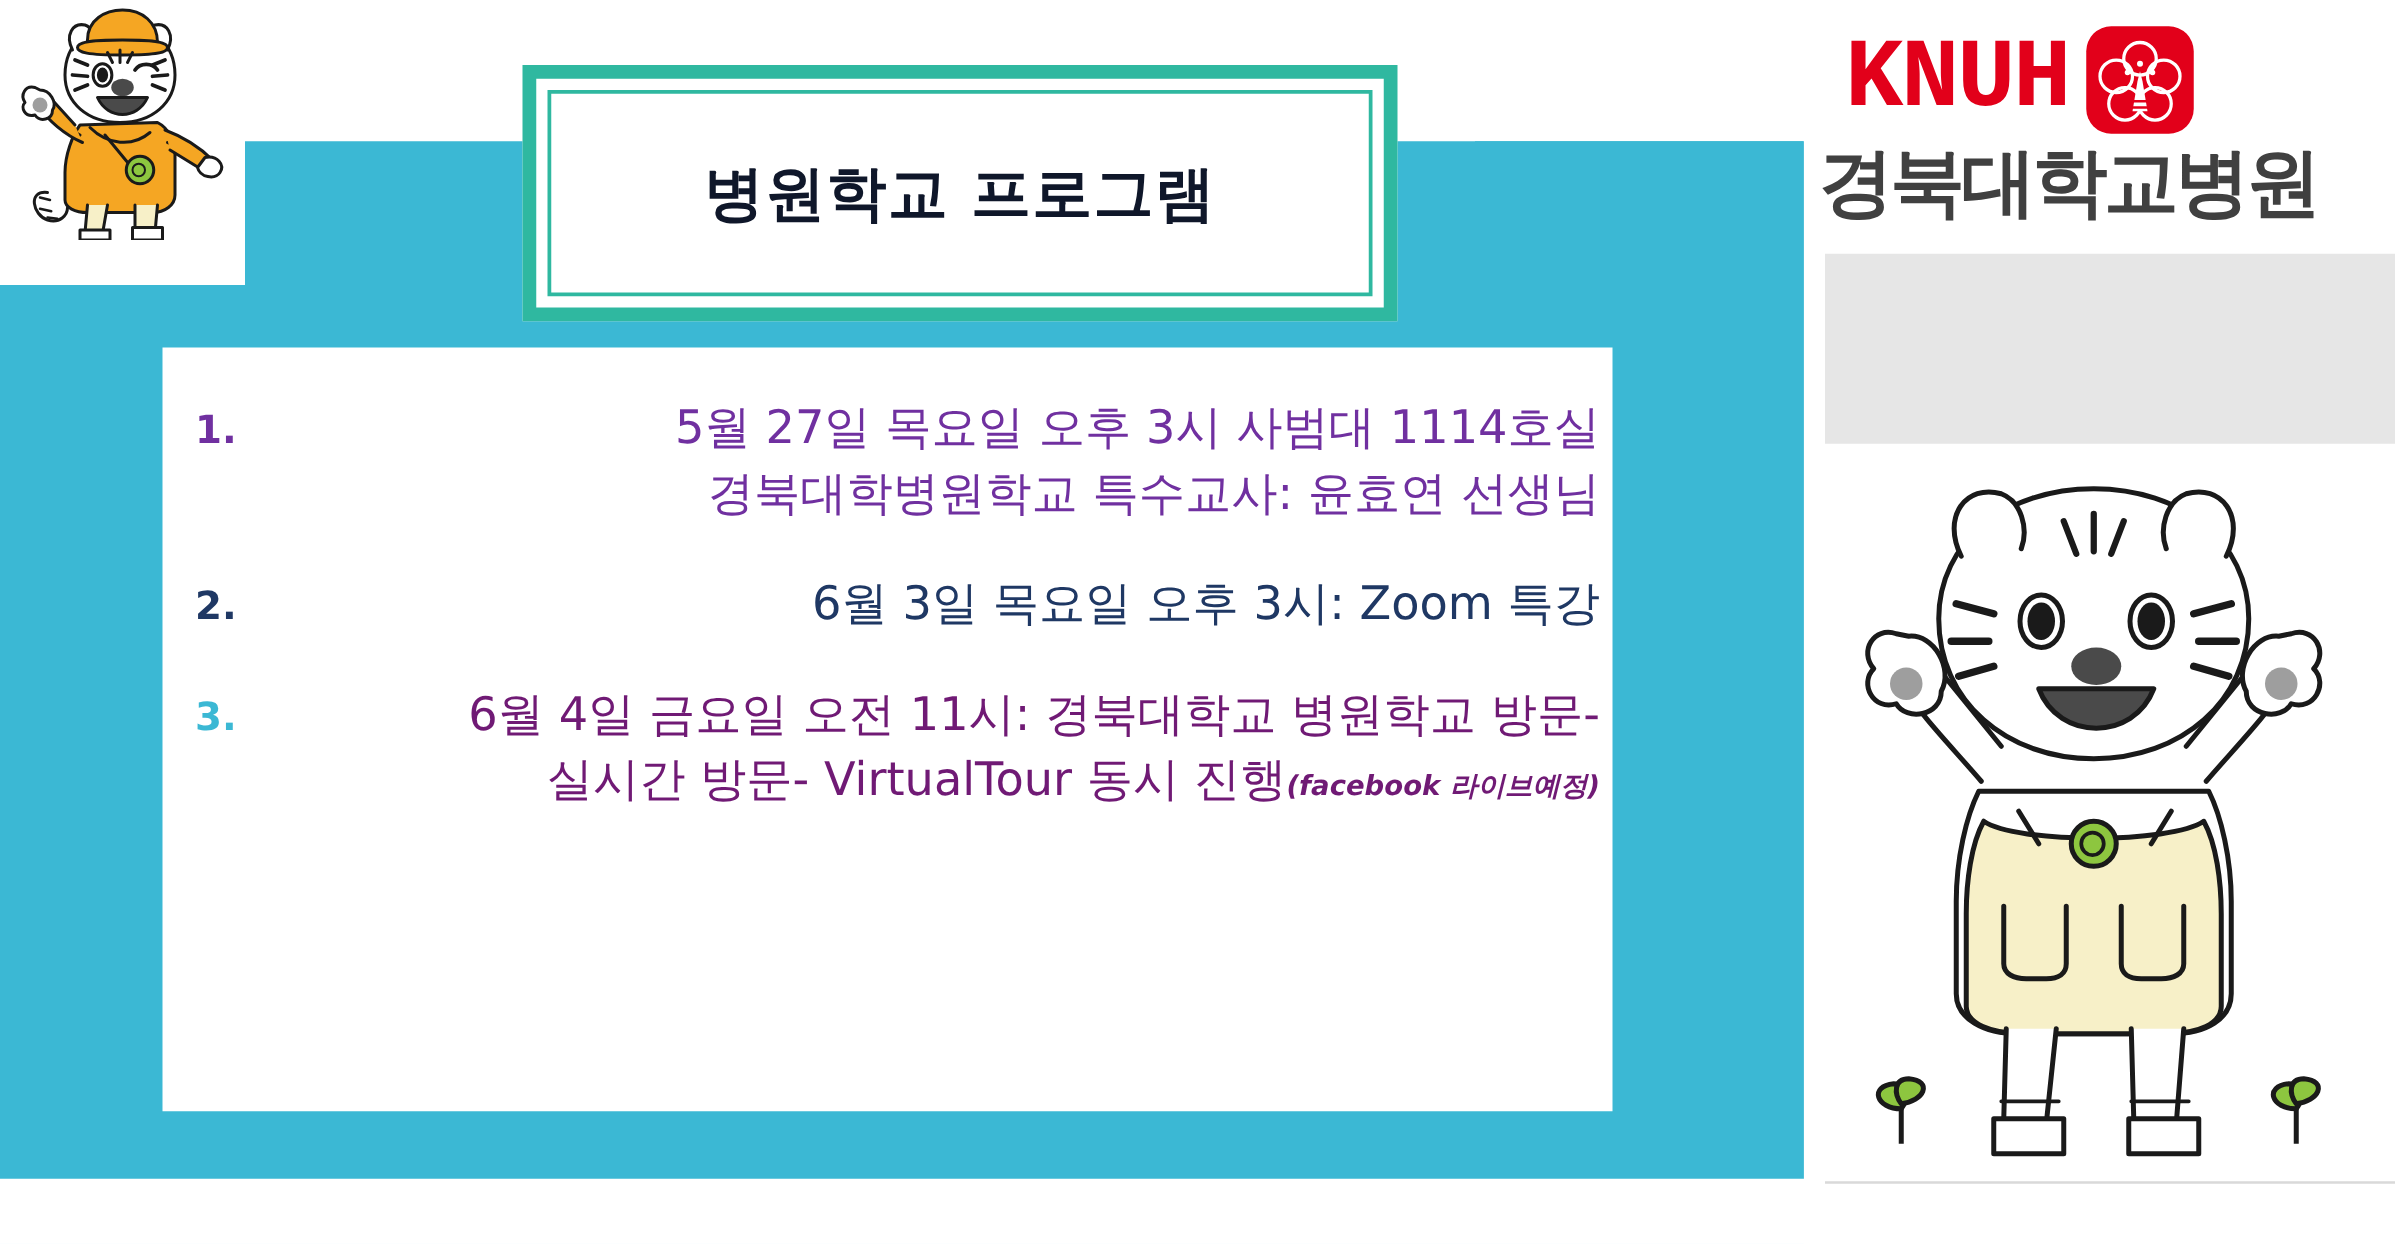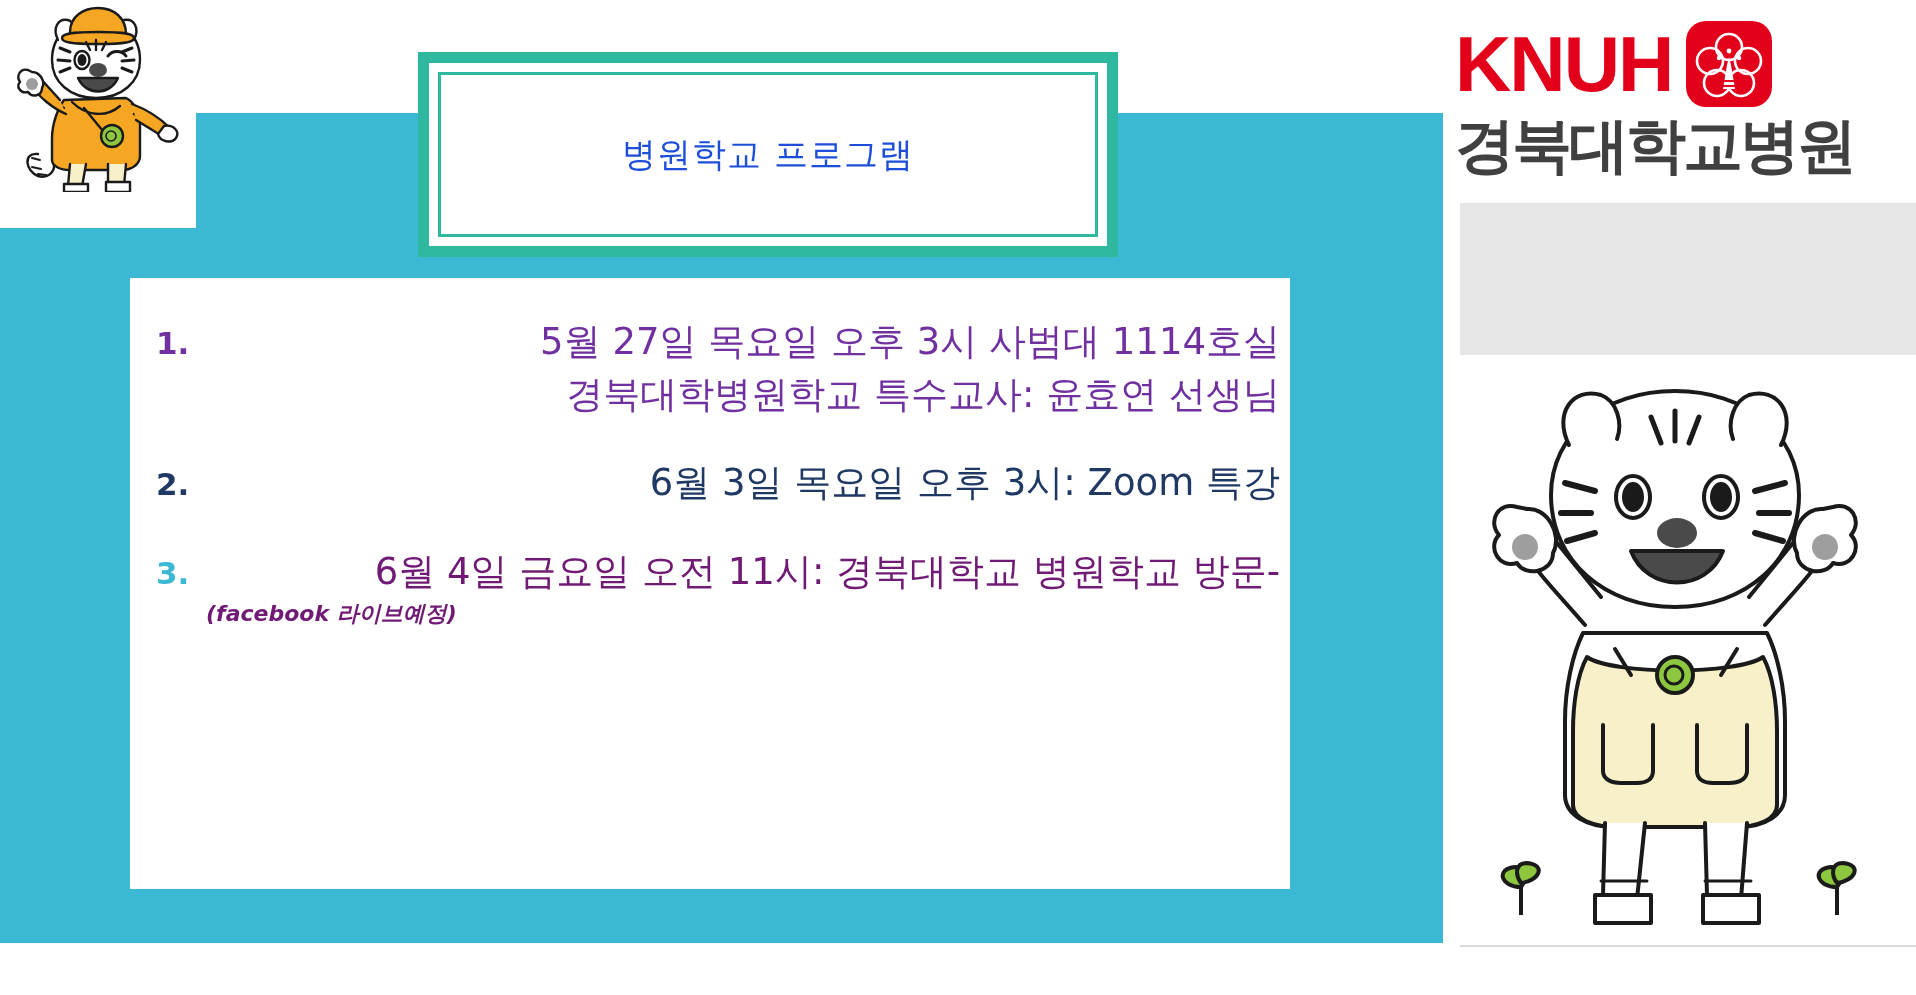--- a/index.html
+++ b/index.html
@@ -39,21 +39,21 @@
     box-sizing:border-box;
     display:flex;align-items:center;justify-content:center;
   }
   .title-inner{
     position:absolute;left:9px;top:9px;right:9px;bottom:9px;
     border:3px solid #2fb8a0;
     box-sizing:border-box;
     display:flex;align-items:center;justify-content:center;
   }
   .title-text{
-    font-size:34px;font-weight:normal;color:#1d4ed8;letter-spacing:1px;
+    font-size:48px;font-weight:bold;color:#0f172a;letter-spacing:1px;
     white-space:nowrap;
     font-family:"DejaVu Sans","Liberation Sans",sans-serif;
   }
 
   
   .content-card{
     position:absolute;left:130px;top:278px;width:1160px;height:611px;
     background:#ffffff;
   }
   .list{
@@ -85,21 +85,22 @@
   
   .logo{
     position:absolute;left:1455px;top:18px;width:450px;height:170px;
   }
   .logo-row{
     display:flex;align-items:center;gap:14px;height:92px;
   }
   .logo-knuh{
     font-size:78px;font-weight:bold;color:#e2001a;
     letter-spacing:-2px;line-height:0.9;
-    font-family:Liberation Sans, sans-serif;
+    font-family:Liberation Mono, monospace;
+    margin-left:21px;
   }
   .logo-emblem{
     width:86px;height:86px;border-radius:20px;background:#e2001a;
     position:relative;flex:0 0 86px;
   }
   .logo-kr{
     font-size:60px;font-weight:bold;color:#404040;letter-spacing:-3px;
     margin-top:-4px;white-space:nowrap;
     font-family:"DejaVu Sans","Liberation Sans",sans-serif;
   }
@@ -205,20 +206,21 @@
           <span class="line-text c-navy">6월 3일 목요일 오후 3시: Zoom 특강</span>
         </div>
       </div>
 
       <div class="item">
         <div class="line">
           <span class="marker c-teal">3.</span>
           <span class="line-text c-red">6월 4일 금요일 오전 11시: 경북대학교 병원학교 방문-</span>
         </div>
         <div class="line indent">
+          <span class="line-text c-red">실시간 방문- VirtualTour 동시 진행</span>
             <span class="small c-red">(facebook 라이브예정)</span>
         </div>
       </div>
 
     </div>
   </div>
 
   <div class="logo">
     <div class="logo-row">
       <span class="logo-knuh">KNUH</span>

